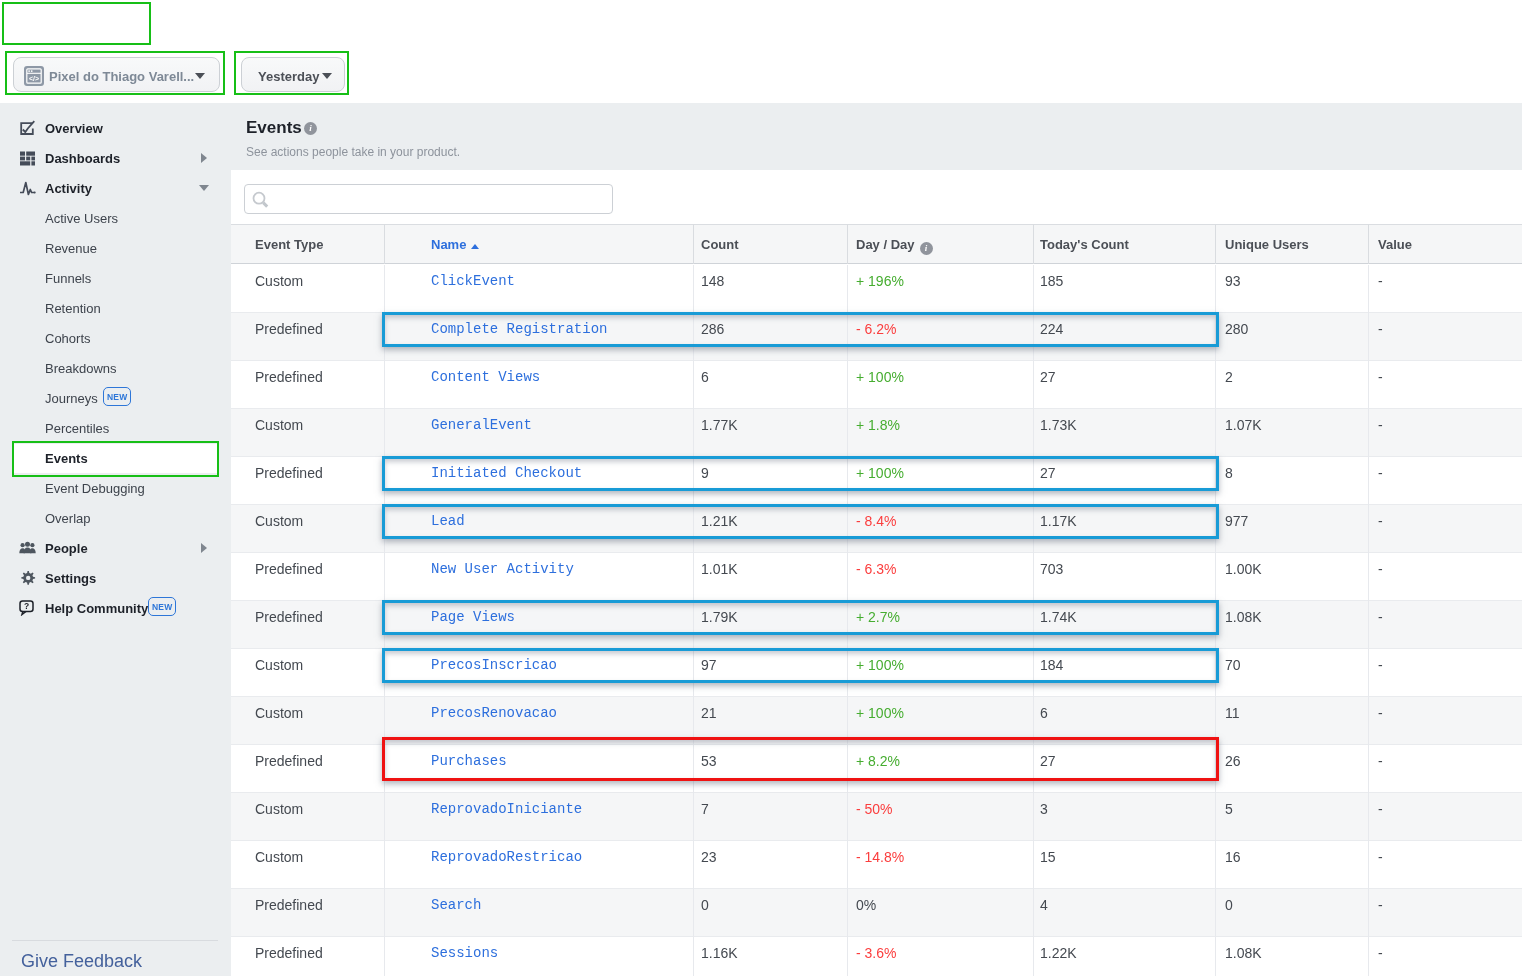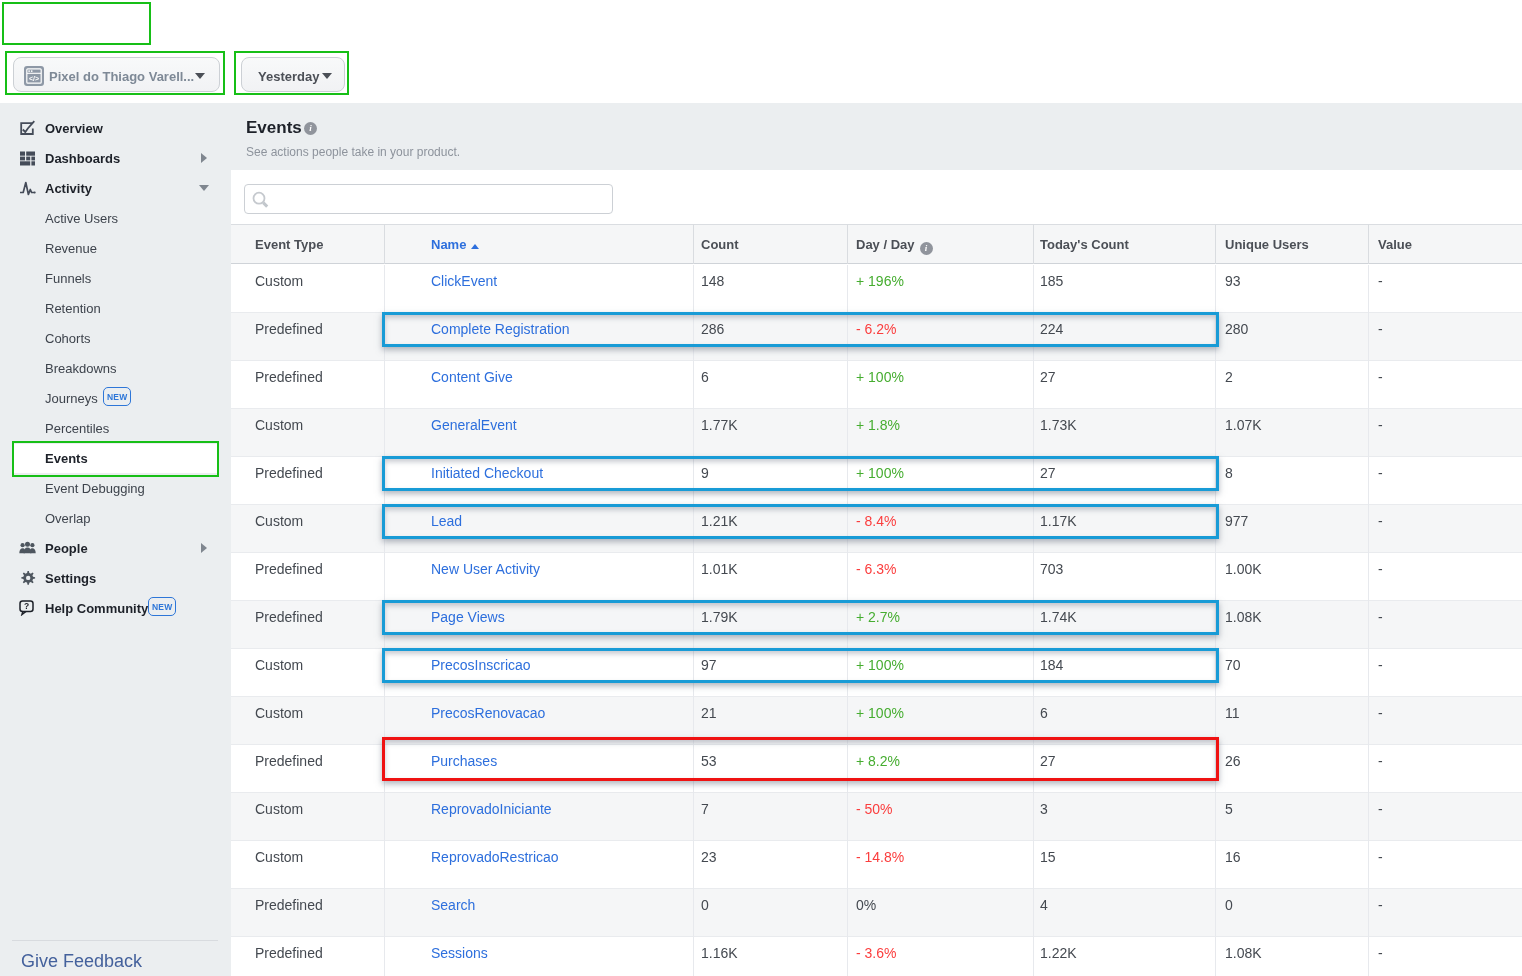--- a/index.html
+++ b/index.html
@@ -59,21 +59,21 @@
 .tr { position:absolute; left:0; width:1521px; height:48px; border-bottom:1px solid #e9ebee; }
 .alt { background:#f5f6f7; }
 .td { position:absolute; top:8px; white-space:nowrap; }
 .c1 { left:24px; }
 .c2 { left:154px;margin-left:46px; }
 .c3 { left:470px; }
 .c4 { left:625px; }
 .c5 { left:809px; }
 .c6 { left:994px; }
 .c7 { left:1147px; }
-.lnk { color:#2d6fdd; }
+.lnk { color:#2d6fdd;font-family:Liberation Mono, monospace; }
 .pos { color:#46ad30; }
 .neg { color:#fb3d3d; }
 .vsep { position:absolute; top:0; width:1px; background:#e7e9ed; }
 .vsep.h { background:#d9dce0; }
 .sorttri { display:inline-block; width:0; height:0; border-left:4.5px solid transparent; border-right:4.5px solid transparent; border-bottom:5.5px solid #2d6fdd; margin-left:5px; }
 
 
 .ann { position:absolute; pointer-events:none; }
 .g { border:2.5px solid #17bf17; }
 .b { border:3px solid #189bd6; box-shadow:0 3px 6px rgba(100,110,125,.5), inset 0 3px 5px rgba(100,110,125,.35); }
@@ -241,21 +241,21 @@
           <span class="td c1">Predefined</span>
           <span class="td c2 lnk">Complete Registration</span>
           <span class="td c3">286</span>
           <span class="td c4 neg">- 6.2%</span>
           <span class="td c5">224</span>
           <span class="td c6">280</span>
           <span class="td c7">-</span>
         </div>
     <div class="tr" style="top:137px;">
           <span class="td c1">Predefined</span>
-          <span class="td c2 lnk">Content Give</span>
+          <span class="td c2 lnk">Content Views</span>
           <span class="td c3">6</span>
           <span class="td c4 pos">+ 100%</span>
           <span class="td c5">27</span>
           <span class="td c6">2</span>
           <span class="td c7">-</span>
         </div>
     <div class="tr alt" style="top:185px;">
           <span class="td c1">Custom</span>
           <span class="td c2 lnk">GeneralEvent</span>
           <span class="td c3">1.77K</span>

